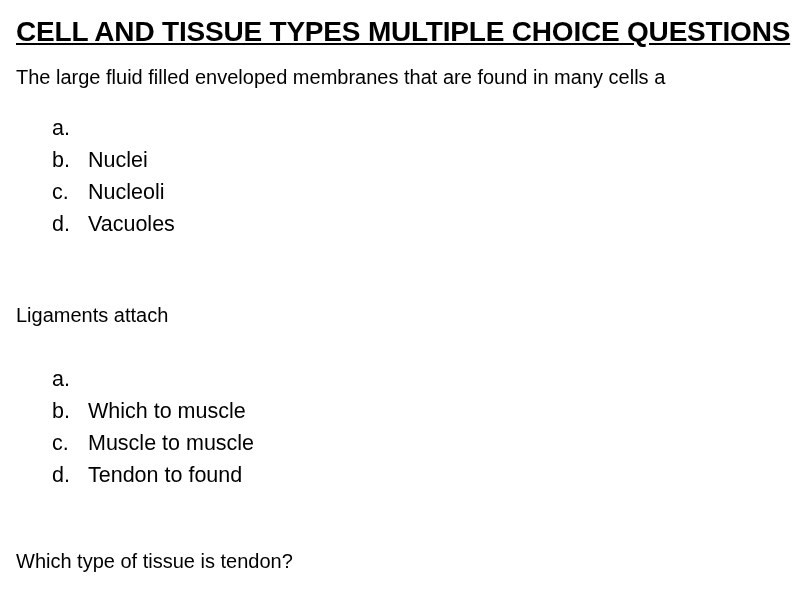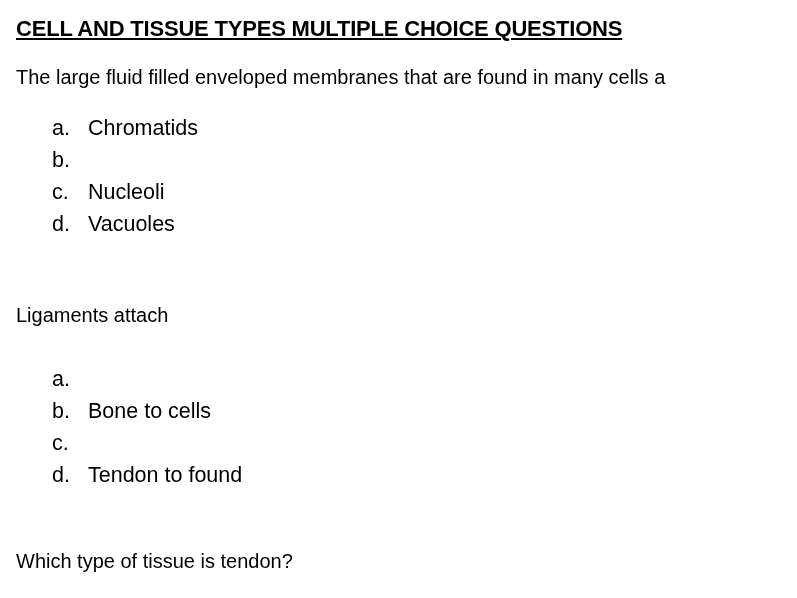--- a/index.html
+++ b/index.html
@@ -2,67 +2,68 @@
 <html><head>
   <meta charset="utf-8">
   <style>
     html, body { margin: 0; padding: 0; background: #ffffff; }
     body {
       width: 797px; height: 598px; overflow: hidden; position: relative;
       font-family: "Liberation Sans", sans-serif; color: #000;
     }
     .title {
       position: absolute; left: 16px; top: 16px;
-      font-size: 22px; font-weight: bold; text-decoration: underline;
+      font-size: 28px; font-weight: bold; text-decoration: underline;
       white-space: nowrap; letter-spacing: -0.2px;
       text-underline-offset: 2px;
     }
     .question {
       position: absolute; left: 16px;
       font-size: 20px; white-space: nowrap;
     }
     .options { position: absolute; left: 52px; margin: 0; padding: 0; list-style: none; }
     .option { height: 32px; font-size: 21.5px; white-space: nowrap; display: flex; }
     .option .letter { width: 36px; display: inline-block; }
   </style>
 </head>
 <body>
 
 <div class="title">CELL AND TISSUE TYPES MULTIPLE CHOICE QUESTIONS</div>
 
 <div class="question" style="top:66px;">The large fluid filled enveloped membranes that are found in many cells a</div>
 <ul class="options" style="top:116px;">
   <li class="option">
       <span class="letter">a.</span>
-      <span>Chromatids</span>
     </li>
   <li class="option">
       <span class="letter">b.</span>
+      <span>Nuclei</span>
     </li>
   <li class="option">
       <span class="letter">c.</span>
       <span>Nucleoli</span>
     </li>
   <li class="option">
       <span class="letter">d.</span>
       <span>Vacuoles</span>
     </li>
 </ul>
 
 <div class="question" style="top:304px;">Ligaments attach</div>
 <ul class="options" style="top:367px;">
   <li class="option">
       <span class="letter">a.</span>
     </li>
   <li class="option">
       <span class="letter">b.</span>
-      <span>Bone to cells</span>
+      <span>Which to muscle</span>
     </li>
   <li class="option">
       <span class="letter">c.</span>
+      <span>Muscle to muscle</span>
     </li>
   <li class="option">
       <span class="letter">d.</span>
       <span>Tendon to found</span>
     </li>
 </ul>
 
 <div class="question" style="top:550px;">Which type of tissue is tendon?</div>
 
 </body></html>

